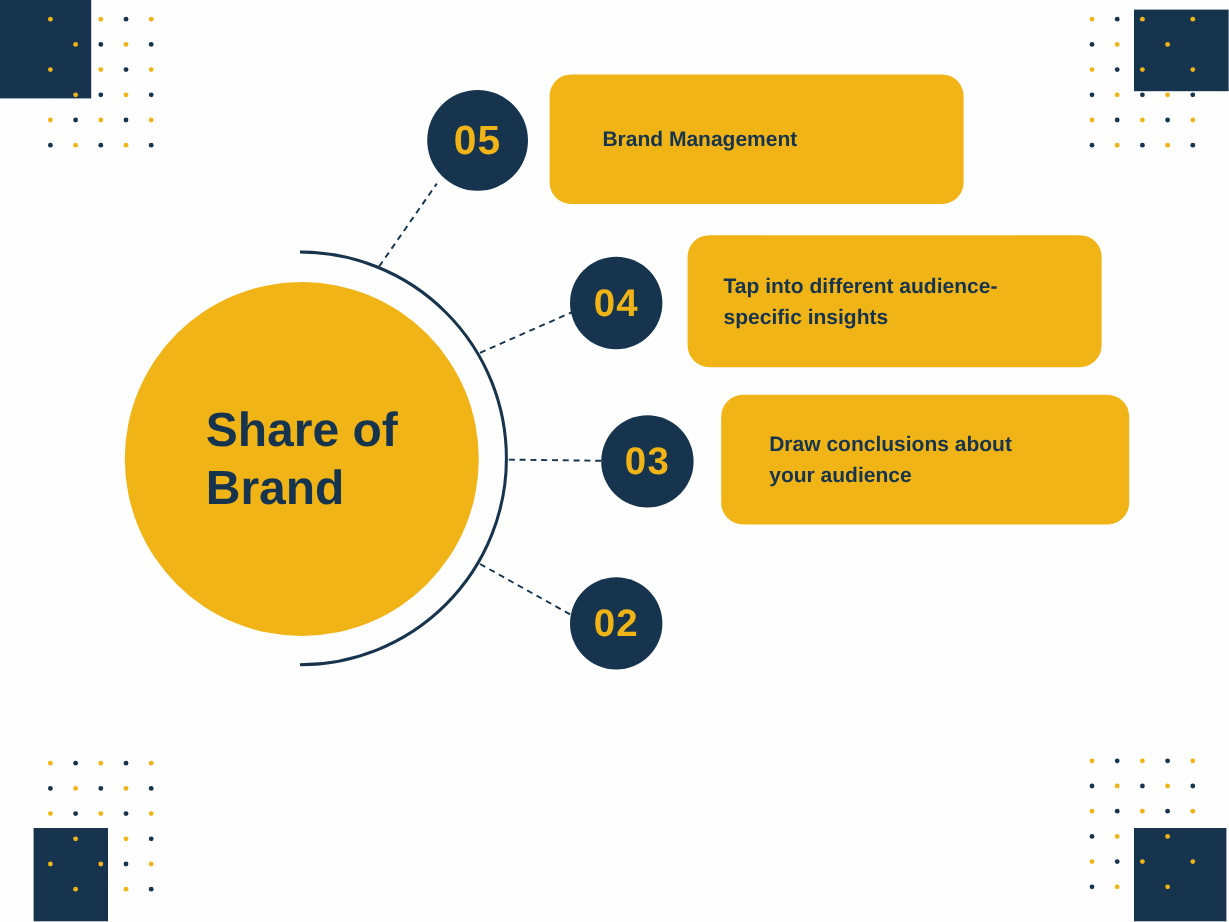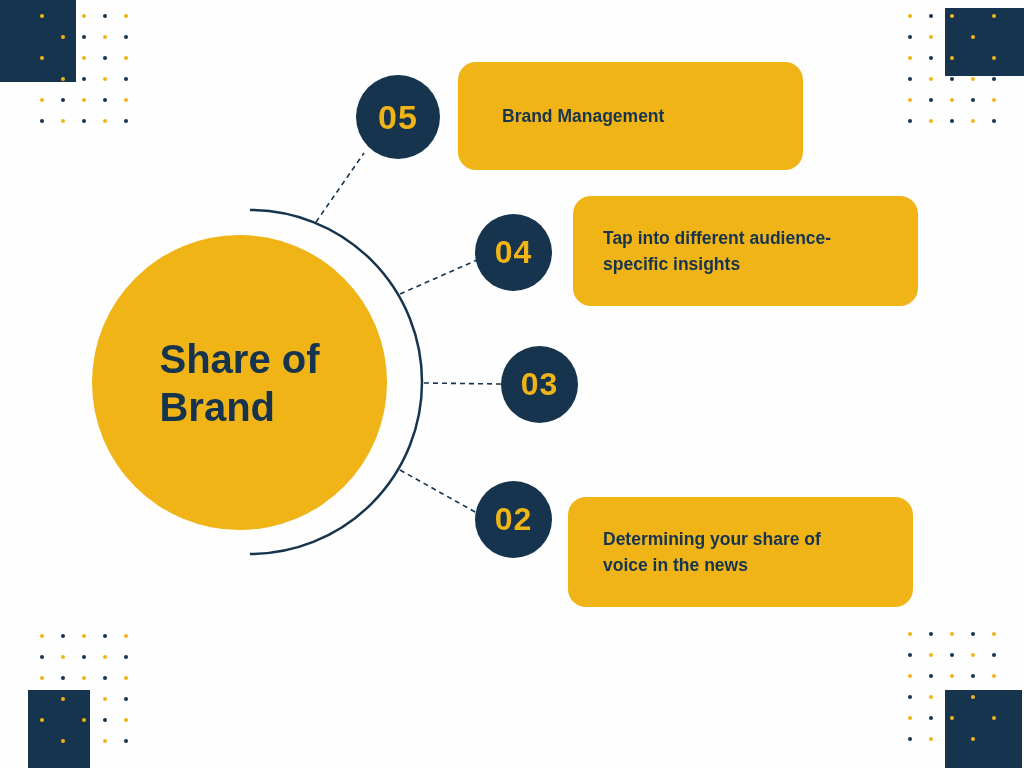--- a/index.html
+++ b/index.html
@@ -42,21 +42,21 @@
   .dot { width: 4px; height: 4px; border-radius: 50%; display: block; }
 
   
   .connector-svg { position: absolute; left: 0; top: 0; pointer-events: none; }
   .arc { fill: none; stroke: var(--c-navy); stroke-width: 2.5; }
   .dashline { stroke: var(--c-navy); stroke-width: 1.6; stroke-dasharray: 5 4; }
 
   
   .main-circle {
     position: absolute;
-    left: 92px; top: 235px;
+    left: 104px; top: 235px;
     width: 295px; height: 295px;
     border-radius: 50%;
     background: var(--c-yellow);
     display: flex;
     align-items: center;
     justify-content: center;
   }
   .title {
     color: var(--c-navy);
     font-size: 40px;
@@ -273,17 +273,17 @@
   <div class="num-circle n4">
     <span>02</span>
   </div>
 
   <div class="card c2">
     <div class="card-text">Tap into different audience-specific insights</div>
   </div>
   <div class="card c1">
     <div class="card-text">Brand Management</div>
   </div>
-  <div class="card c4">
-    <div class="card-text">Determining your share of voice in the news</div>
+  <div class="card c3">
+    <div class="card-text">Draw conclusions about your audience</div>
   </div>
 
 </div>
 
 </body></html>

